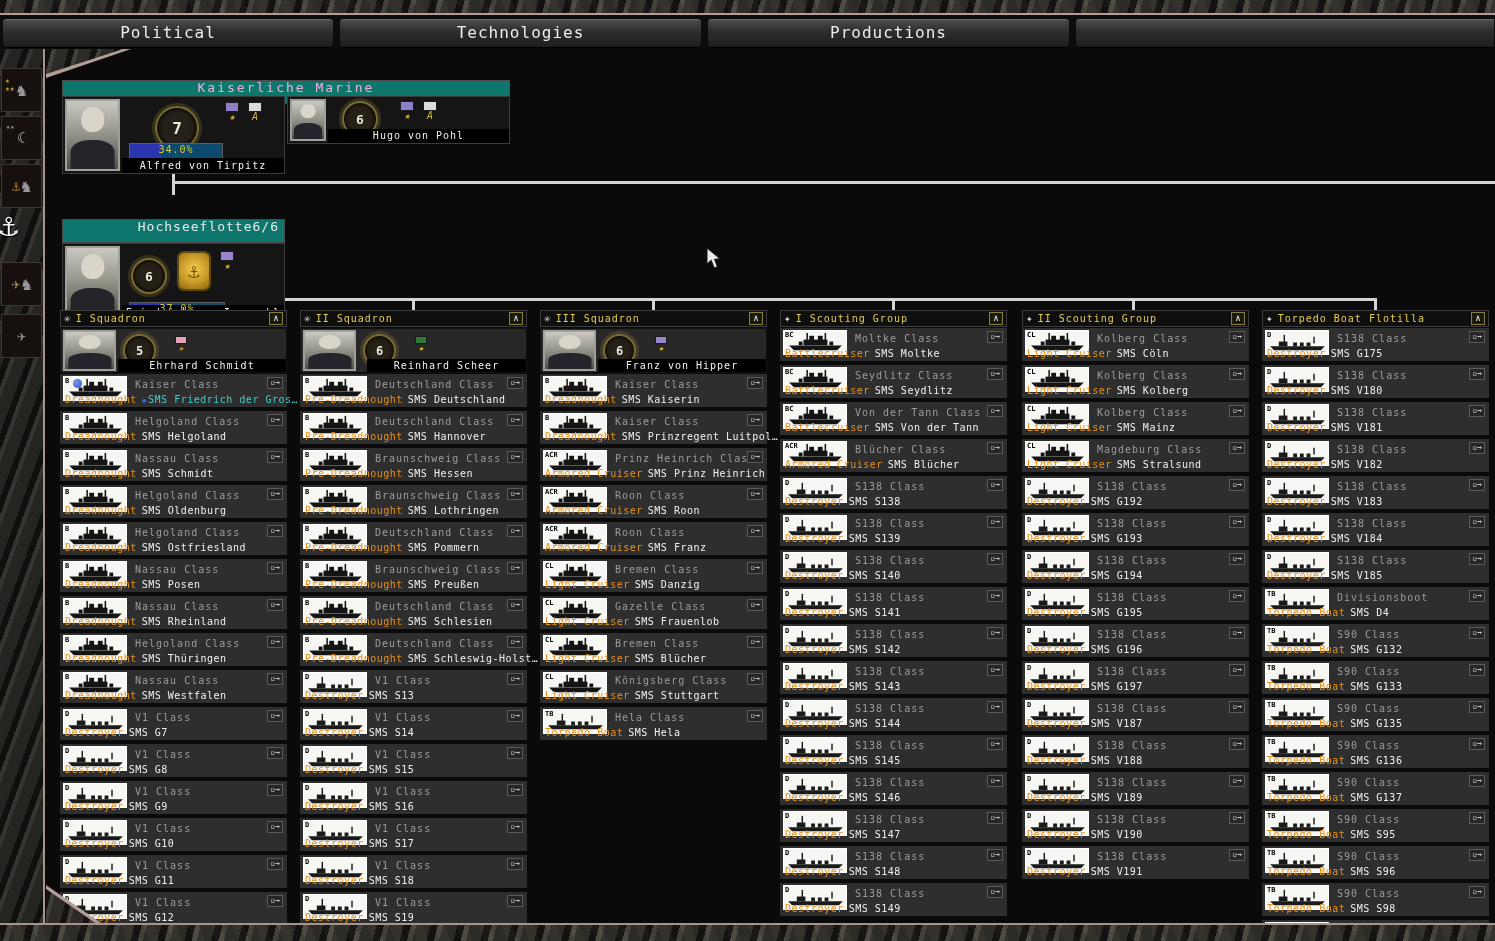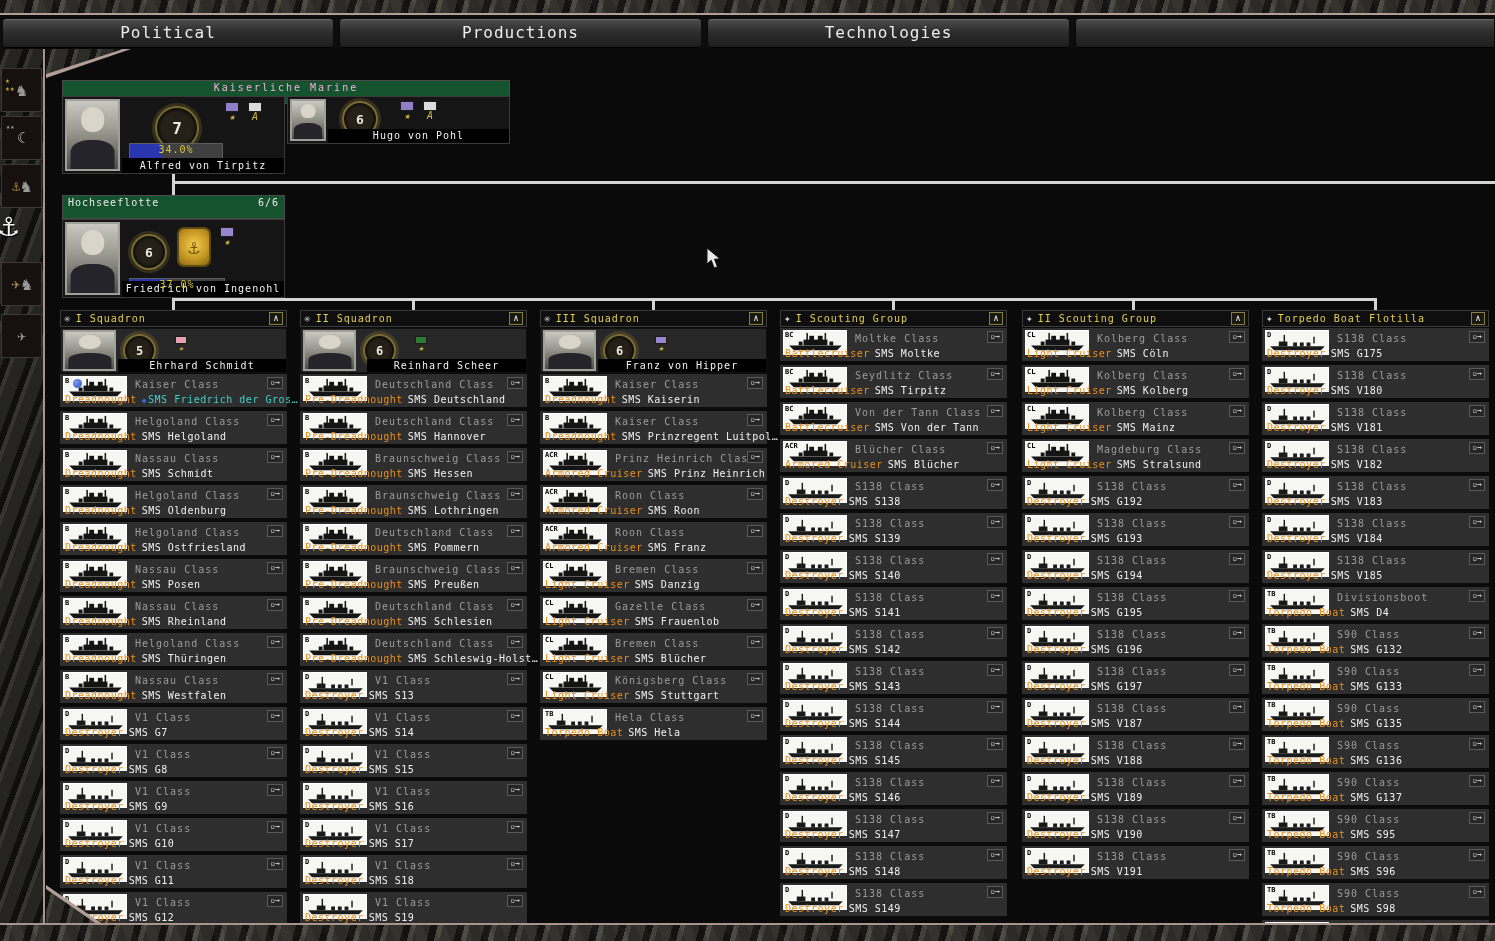--- a/index.html
+++ b/index.html
@@ -43,22 +43,22 @@
     background-image:repeating-linear-gradient(105deg,rgba(0,0,0,.6) 0 6px,rgba(112,108,97,.3) 6px 10px,rgba(42,42,38,.5) 10px 22px);}
   .bevel.tl{left:46px;top:48px;width:88px;height:30px;}
   .bevel.tl .pink{clip-path:polygon(0 0,100% 0,0 100%);}
   .bevel.tl .fillstone{left:0;top:0;width:80px;height:26px;clip-path:polygon(0 0,100% 0,0 100%);}
   .bevel.bl{left:46px;bottom:16px;width:58px;height:40px;}
   .bevel.bl .pink{clip-path:polygon(0 0,0 100%,100% 100%);}
   .bevel.bl .fillstone{left:0;top:4px;width:52px;height:36px;clip-path:polygon(0 0,0 100%,100% 100%);}
   
   .hline,.vline{position:absolute;background:#d4d4d4;z-index:1;}
   
-  .panel-title{background:#14532d;border:1px solid #4a4a4a;box-sizing:border-box;height:24px;line-height:14px;
-               font-size:10px;color:#e9e9e9;padding:0 5px;}
+  .panel-title{background:#0f766e;border:1px solid #4a4a4a;box-sizing:border-box;height:24px;line-height:14px;
+               font-size:13px;color:#e9e9e9;padding:0 5px;}
   .card{position:absolute;background:#151515;border:1px solid #3a3a3a;box-sizing:border-box;}
   .portrait{position:absolute;border:2px solid #a0a09a;box-sizing:border-box;overflow:hidden;
     background:linear-gradient(180deg,#c9c9c2 0%,#98988f 45%,#4e4e48 100%);}
   .portrait::before{content:"";position:absolute;top:9%;left:50%;transform:translateX(-50%);
     width:46%;height:36%;background:#d9d5c9;border-radius:50% 50% 46% 46%;}
   .portrait::after{content:"";position:absolute;bottom:0;left:50%;transform:translateX(-50%);
     width:88%;height:42%;background:#24242a;border-radius:42% 42% 0 0;}
   .wreath{position:absolute;border-radius:50%;display:flex;align-items:center;justify-content:center;
     background:radial-gradient(circle,#262118 55%,#0b0a07 100%);border:2px solid #7c6c30;
     box-shadow:0 0 0 3px rgba(150,130,55,.25), inset 0 0 5px #000;color:#ece8de;font-weight:bold;}
@@ -68,31 +68,31 @@
   .medals{position:absolute;display:flex;gap:9px;}
   .medal{width:14px;text-align:center;}
   .medal .ribbon{display:block;height:10px;background:var(--rc,#888);border:1px solid #1c1c1c;box-sizing:border-box;}
   .medal .pend{display:block;font-size:10px;line-height:10px;color:var(--pc,#d4b23a);}
   .medal.sm{width:12px;}
   .medal.sm .ribbon{height:8px;}
   .medal.sm .pend{font-size:9px;line-height:9px;}
   .anchor-badge{width:34px;height:40px;border-radius:7px;border:2px solid #5c4a12;box-sizing:border-box;
     background:radial-gradient(circle at 50% 45%,#f4cc4e 0%,#c89a26 55%,#8a6812 100%);
     display:flex;align-items:center;justify-content:center;color:#6b5210;font-size:19px;}
-  .pbar{position:absolute;height:19px;background:#404040;border:1px solid #5c5c5c;box-sizing:border-box;
+  .pbar{position:absolute;height:19px;background:#0c4a6e;border:1px solid #5c5c5c;box-sizing:border-box;
         text-align:center;font-size:10px;line-height:11px;color:#d8c838;overflow:hidden;}
   .pbar .fill{position:absolute;left:0;top:0;bottom:0;background:#2a35b0;}
   .pbar span{position:relative;z-index:1;letter-spacing:1px;}
   .nameplate{position:absolute;bottom:0;background:#000;color:#f0f0f0;font-size:10px;height:15px;
              line-height:15px;text-align:center;letter-spacing:1px;white-space:nowrap;}
   
   #km-panel{position:absolute;left:62px;top:80px;width:448px;z-index:2;}
   #km-title{text-align:center;color:#f0b0dc;letter-spacing:2px;}
   #hsf-panel{position:absolute;left:62px;top:195px;width:223px;z-index:2;}
-  #hsf-title{display:flex;justify-content:space-between;letter-spacing:1px;}
+  #hsf-title{display:flex;justify-content:flex-end;letter-spacing:1px;margin-top:24px;}
   
   .column{position:absolute;width:227px;top:310px;z-index:2;}
   .col-head{height:17px;box-sizing:border-box;background:#0f0f0f;border:1px solid #3c3c3c;
             display:flex;align-items:center;gap:5px;padding:0 3px;cursor:pointer;}
   .col-icon{color:#d8d8d8;font-size:11px;line-height:11px;}
   .col-title{color:#e7cf4f;font-size:10px;letter-spacing:1px;white-space:nowrap;}
   .collapse{margin-left:auto;width:14px;height:13px;background:#181a10;border:1px solid #8a7c3e;
             box-sizing:border-box;color:#f2f2f2;font-size:9px;line-height:11px;text-align:center;cursor:pointer;}
   .leader{position:relative;height:45px;background:#272727;border:1px solid #111;box-sizing:border-box;
           margin-top:1px;cursor:pointer;}
@@ -1009,21 +1009,21 @@
                 <rect x="25" y="5" width="5" height="5" fill="#141414"></rect>
                 <rect x="34" y="5" width="5" height="5" fill="#141414"></rect>
                 <rect x="14" y="11" width="4" height="4" fill="#141414"></rect>
                 <rect x="46" y="11" width="4" height="4" fill="#141414"></rect>
                 <rect x="22" y="2" width="1.6" height="8" fill="#141414"></rect>
                 <rect x="41" y="2" width="1.6" height="8" fill="#141414"></rect>
               </svg>
             </div>
             <span class="cls">Seydlitz Class</span>
             <span class="movebtn">▫→</span>
-            <div class="line2"><span class="stype">Battlecruiser</span><span class="sname">SMS Tirpitz</span></div>
+            <div class="line2"><span class="stype">Battlecruiser</span><span class="sname">SMS Seydlitz</span></div>
           </div>
           <div class="ship-row">
             <div class="thumb">
               <span class="tag">BC</span>
               <svg viewBox="0 0 62 24" xmlns="http://www.w3.org/2000/svg">
                 <path d="M4 15 h55 l-5 5 H9 Z" fill="#141414"></path>
                 <rect x="19" y="9" width="25" height="6" fill="#141414"></rect>
                 <rect x="25" y="5" width="5" height="5" fill="#141414"></rect>
                 <rect x="34" y="5" width="5" height="5" fill="#141414"></rect>
                 <rect x="14" y="11" width="4" height="4" fill="#141414"></rect>
@@ -1828,22 +1828,22 @@
             <span class="movebtn">▫→</span>
             <div class="line2"><span class="stype"></span><span class="sname"></span></div>
           </div>
         </div>
   </section>
 </div>
 
   <div class="stone top"></div>
   <div class="navbar">
     <div class="navbtn first">Political</div>
+    <div class="navbtn">Technologies</div>
     <div class="navbtn">Productions</div>
-    <div class="navbtn">Technologies</div>
     <div class="navbtn partial"></div>
   </div>
   <div class="sidebar" id="sidebar">
       <div class="tile" style="top: 20px;">
         <span class="g-stars">★<br>★★</span>
         <span class="g-knight">♞</span>
       </div>
       <div class="tile" style="top: 68px;">
         <span class="g-ministars">★★</span>
         <span class="g-cres">☾</span>

